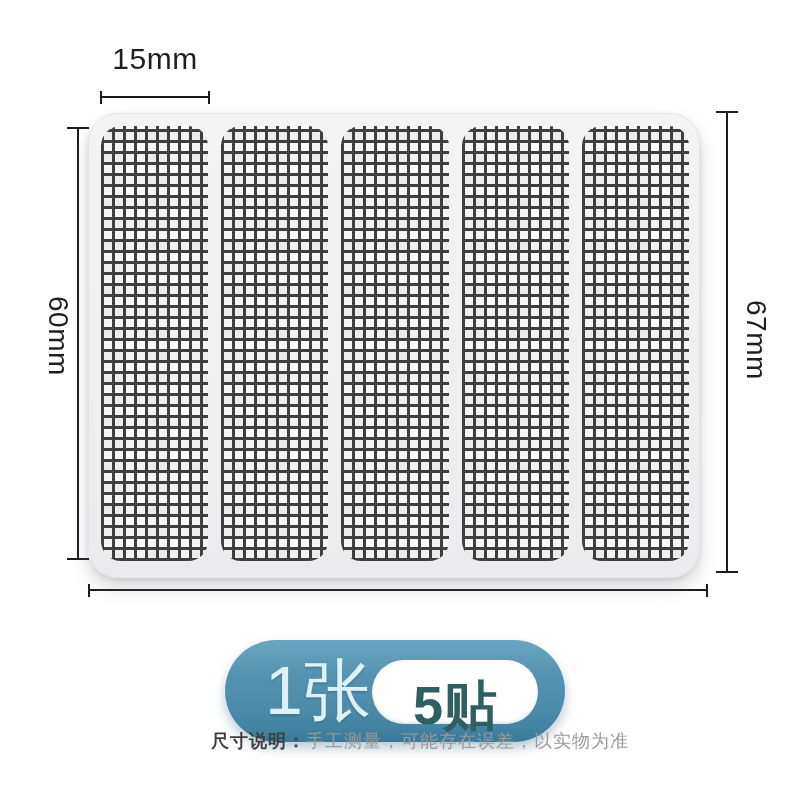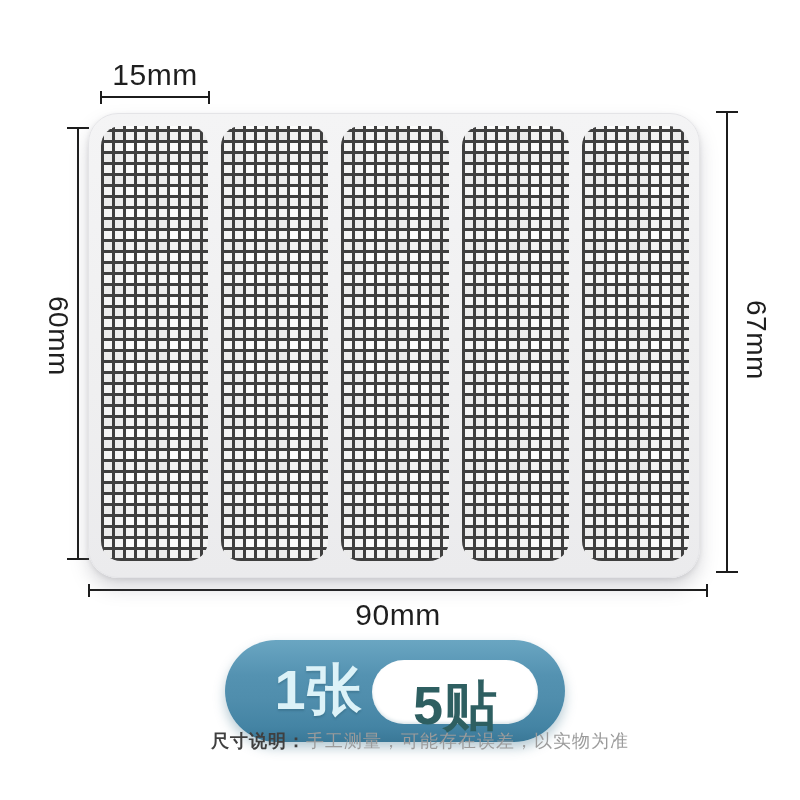--- a/index.html
+++ b/index.html
@@ -48,21 +48,21 @@
   
   .badge{
     position:absolute;left:225px;top:640px;width:340px;height:102px;
     border-radius:51px;
     background:linear-gradient(180deg,#6aa6c2 0%,#5492b1 35%,#4f8dac 60%,#4484a4 85%,#3a7897 100%);
     box-shadow:0 6px 12px rgba(95,140,160,.45);
   }
   .badge-count{
     position:absolute;left:28px;top:0;width:130px;height:100%;
     display:flex;align-items:center;justify-content:center;
-    font-size:56px;font-weight:700;color:#dcf2f8;
+    font-size:68px;font-weight:400;color:#dcf2f8;
     text-shadow:0 2px 2px rgba(40,90,110,.35);
   }
   .badge-pill{
     position:absolute;left:147px;top:20px;width:166px;height:64px;
     background:#ffffff;border-radius:32px;
     display:flex;align-items:center;justify-content:center;
     box-shadow:inset 0 -2px 3px rgba(120,160,175,.25);
   }
   .badge-pill span{font-size:54px;font-weight:700;color:#2e5f61;margin-top:29px;}
 
@@ -72,21 +72,21 @@
     text-align:center;font-size:18px;letter-spacing:1px;white-space:nowrap;padding-left:20px;
   }
   .note-title{color:#3f3f3f;font-weight:700;}
   .note-body{color:#9b9b9b;font-weight:400;}
 </style>
 </head>
 <body>
 
 <div class="stage">
 
-  <div class="dim-label" style="left:100px;top:58px;width:110px;">15mm</div>
+  <div class="dim-label" style="left:100px;top:42px;width:110px;">15mm</div>
   <div class="dim-line" style="left:100px;top:96px;width:110px;height:2px;">
     <span class="tick v" style="left:0;"></span>
     <span class="tick v" style="right:0;"></span>
   </div>
 
   <div class="dim-label vertical" style="left:42px;top:296px;">60mm</div>
   <div class="dim-line" style="left:77px;top:127px;width:2px;height:433px;">
     <span class="tick h" style="top:0;"></span>
     <span class="tick h" style="bottom:0;"></span>
   </div>
@@ -94,21 +94,20 @@
   <div class="dim-label vertical" style="left:740px;top:300px;">67mm</div>
   <div class="dim-line" style="left:726px;top:111px;width:2px;height:462px;">
     <span class="tick h" style="top:0;"></span>
     <span class="tick h" style="bottom:0;"></span>
   </div>
 
   <div class="dim-line" style="left:88px;top:589px;width:620px;height:2px;">
     <span class="tick v" style="left:0;"></span>
     <span class="tick v" style="right:0;"></span>
   </div>
-  <div class="dim-label" style="left:88px;top:598px;width:620px;">90mm</div>
 
   <div class="sheet">
     <div class="strips">
         <div class="strip"></div>
         <div class="strip"></div>
         <div class="strip"></div>
         <div class="strip"></div>
         <div class="strip"></div>
       </div>
   </div>

